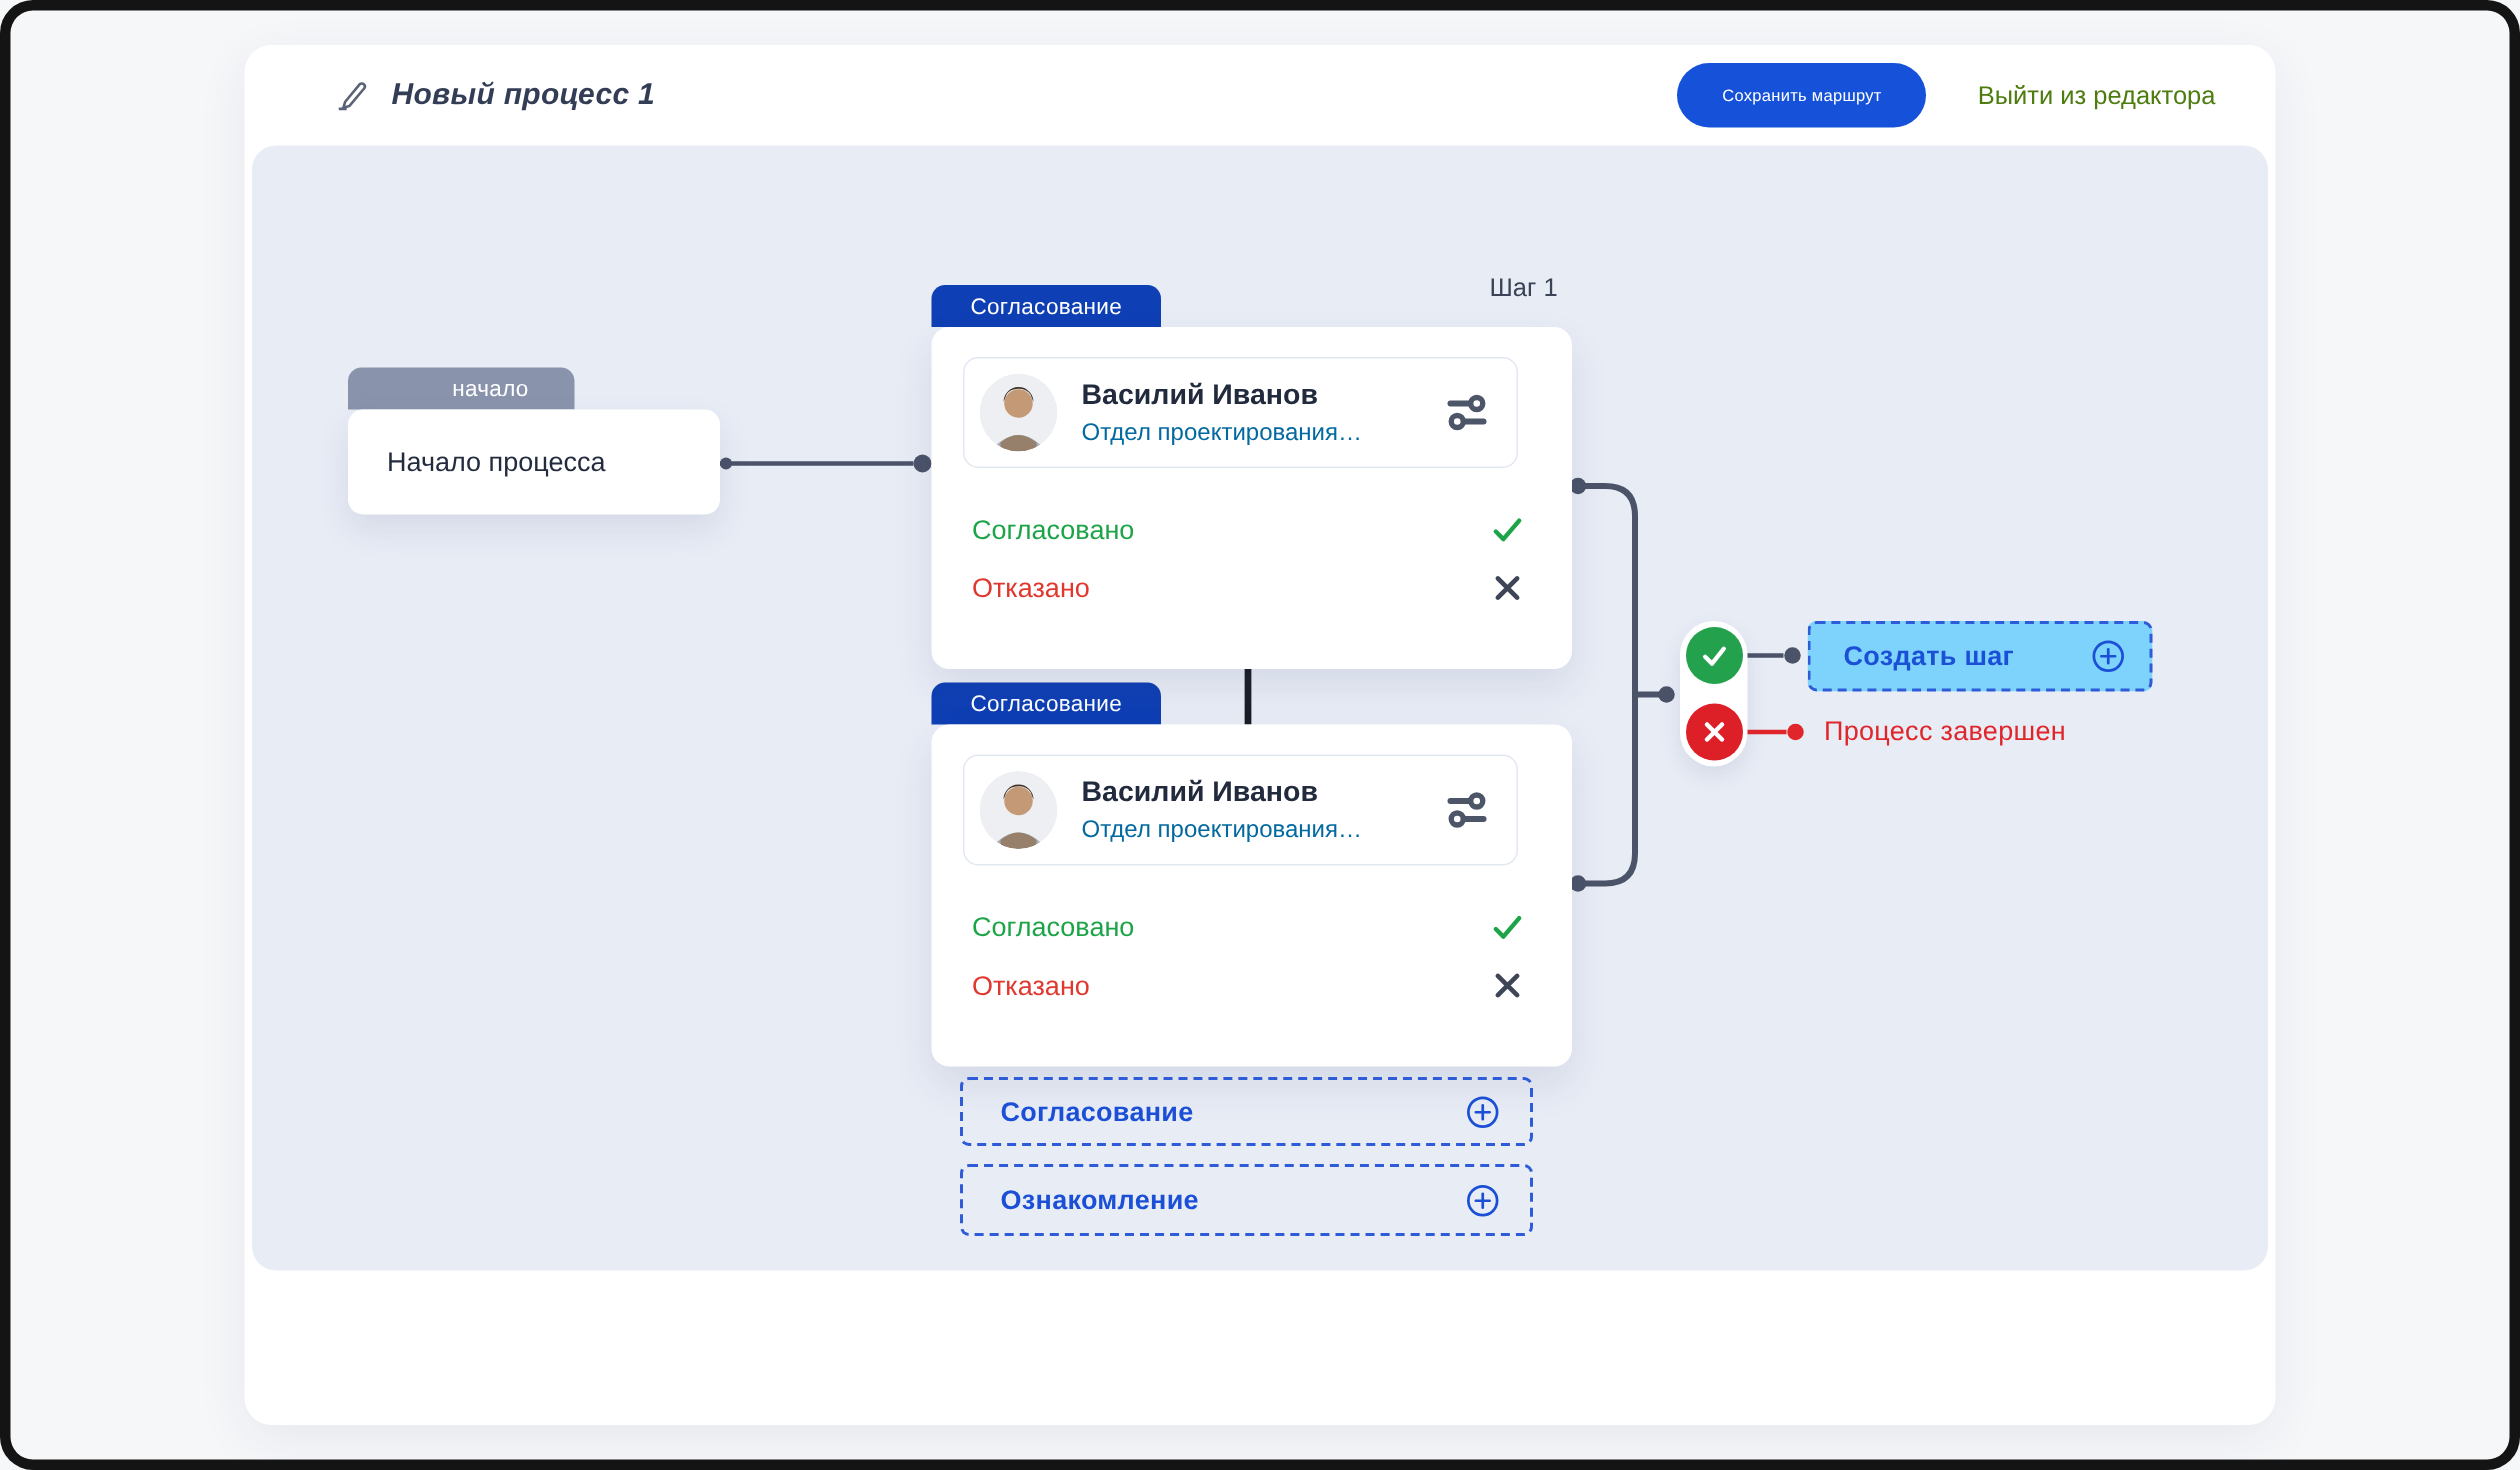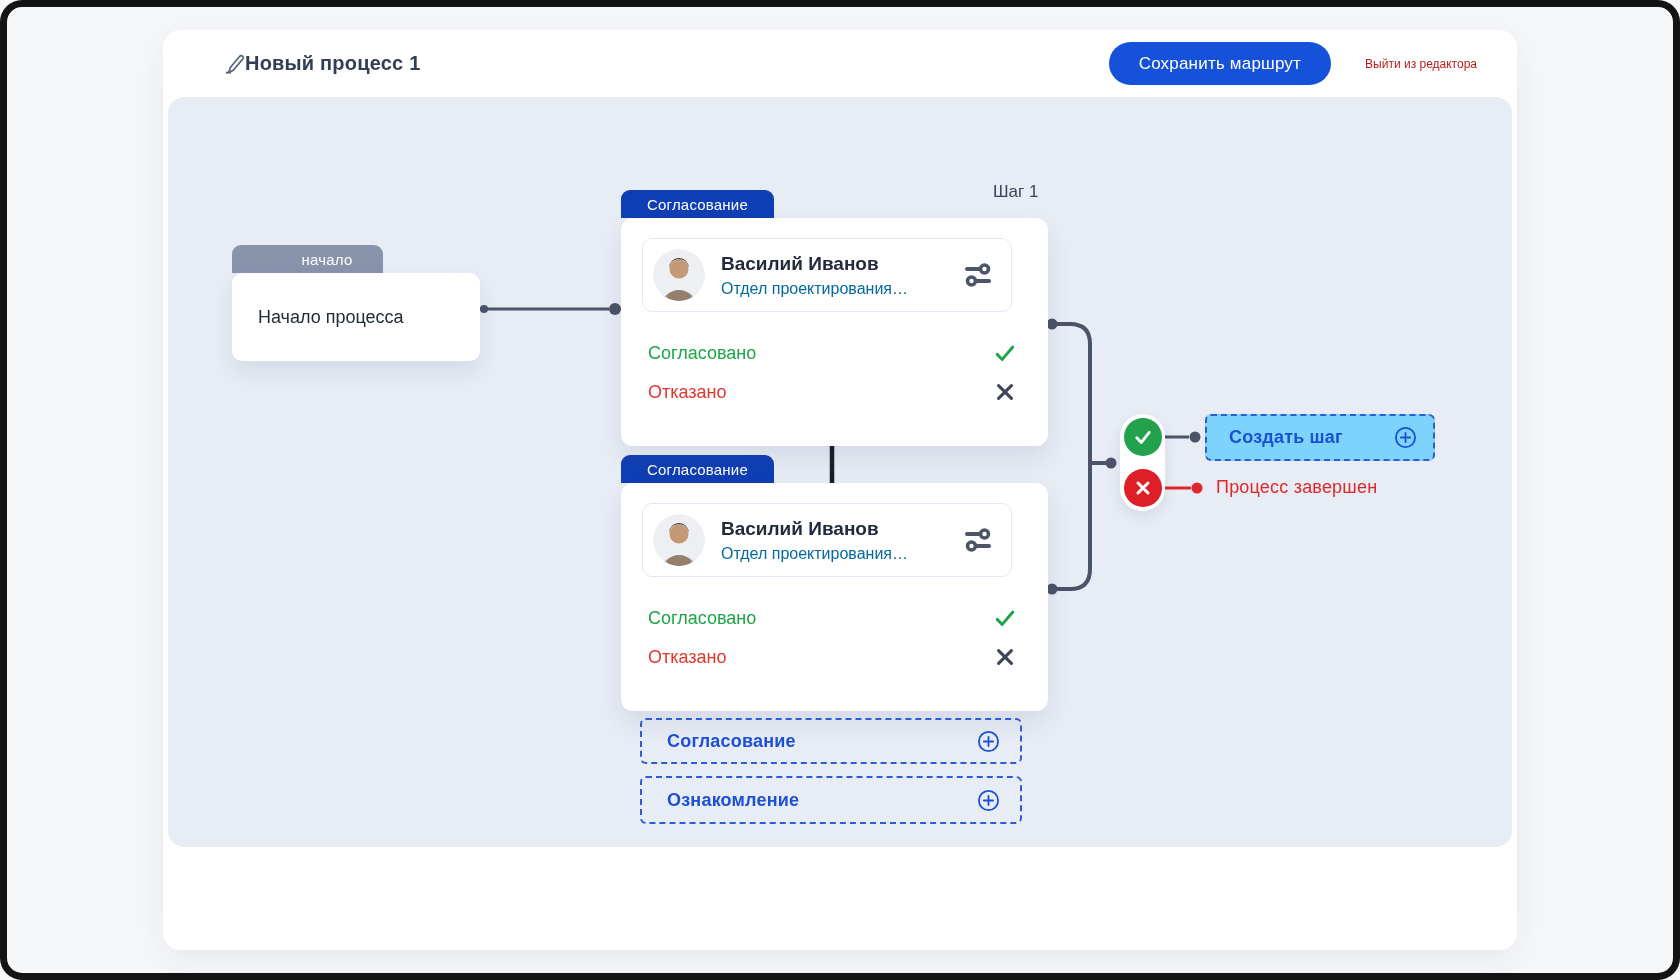--- a/index.html
+++ b/index.html
@@ -19,53 +19,53 @@
   .app {
     position:absolute; left:163px; top:30px; width:1354px; height:920px;
     background:#ffffff; border-radius:18px;
     box-shadow:0 10px 35px rgba(35,48,90,.07);
   }
   .hdr {
     position:absolute; left:0; top:0; width:100%; height:67px;
     display:flex; align-items:center; justify-content:space-between;
     padding:0 40px 0 59px;
   }
-  .hdr-left { display:flex; align-items:center; gap:0; }
+  .hdr-left { display:flex; align-items:center; gap:16px;font-style:italic; }
   .hdr-title { font-size:20px; font-weight:700; color:#333d55; letter-spacing:.2px; }
   .icon-pencil { width:23px; height:23px; cursor:pointer; }
   .hdr-right { display:flex; align-items:center; gap:34px; }
   .btn-primary {
     background:#1652d9; color:#fff; border:none; cursor:pointer;
     height:43px; padding:0 30px; border-radius:23px;
-    font-family:inherit; font-size:17px; font-weight:500; letter-spacing:.2px;
+    font-family:inherit; font-size:11px; font-weight:500; letter-spacing:.2px;
   }
   .btn-ghost {
     background:none; border:none; cursor:pointer; font-family:inherit;
-    font-size:12px; font-weight:500; color:#b91c1c;
+    font-size:17px; font-weight:500; color:#4d7c0f;
   }
   
   .canvas {
     position:absolute; left:5px; top:67px; width:1344px; height:750px;
     background:#e8ecf5; border-radius:16px; overflow:hidden;
   }
   .wires { position:absolute; left:0; top:0; z-index:3; pointer-events:none; }
   .step-label { position:absolute; left:825px; top:85px; font-size:17px; font-weight:500; color:#3b4457; z-index:4; }
 
   .tab {
     position:absolute; height:28px; border-radius:9px 9px 0 0;
     display:flex; align-items:center; justify-content:center;
     font-size:15px; color:#fff; z-index:2; letter-spacing:.2px;
   }
   .tab-gray { left:64px; top:148px; width:151px; background:#8a93ac;padding-left:39px; }
   .tab-blue { width:153px; background:#0f3fb4; }
   .tab-c1 { left:453px; top:93px; }
   .tab-c2 { left:453px; top:358px; }
 
   .start-card {
-    position:absolute; left:64px; top:176px; width:248px; height:88px;
+    position:absolute; left:64px; top:176px; width:248px; height:70px;
     background:#fff; border-radius:10px; z-index:4;
     display:flex; align-items:center; padding-left:26px;
     font-size:18px; font-weight:500; color:#232b3e;
     box-shadow:0 10px 22px rgba(40,60,110,.10); cursor:grab;
   }
 
   .card {
     position:absolute; width:427px; height:228px; background:#fff;
     border-radius:12px; z-index:4; box-shadow:0 12px 26px rgba(40,60,110,.10);
   }

